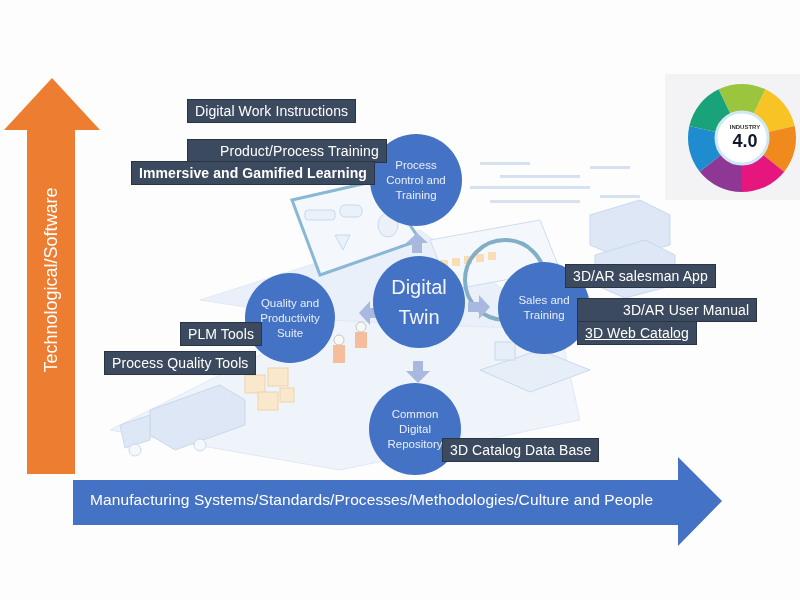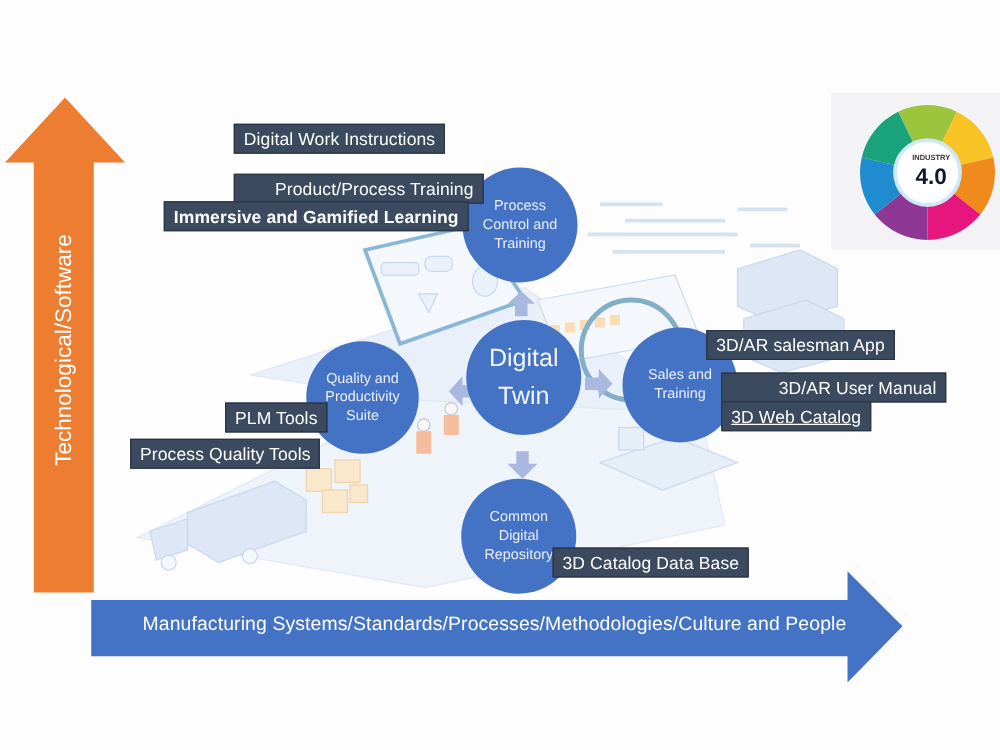--- a/index.html
+++ b/index.html
@@ -51,21 +51,20 @@
     font-size: 18px;
     white-space: nowrap;
   }
   #horiz-arrow-label {
     position: absolute;
     left: 90px; top: 491px;
     color: #fff;
     font-size: 15.5px;
     white-space: nowrap;
     letter-spacing: 0.1px;
-    margin-left: 24px;
   }
 
   #industry-panel {
     position: absolute;
     left: 665px; top: 74px;
     width: 135px; height: 126px;
     background: #f3f3f5;
   }
   #industry-wheel { position: absolute; left: 686px; top: 82px; }
   #industry-label-small {

